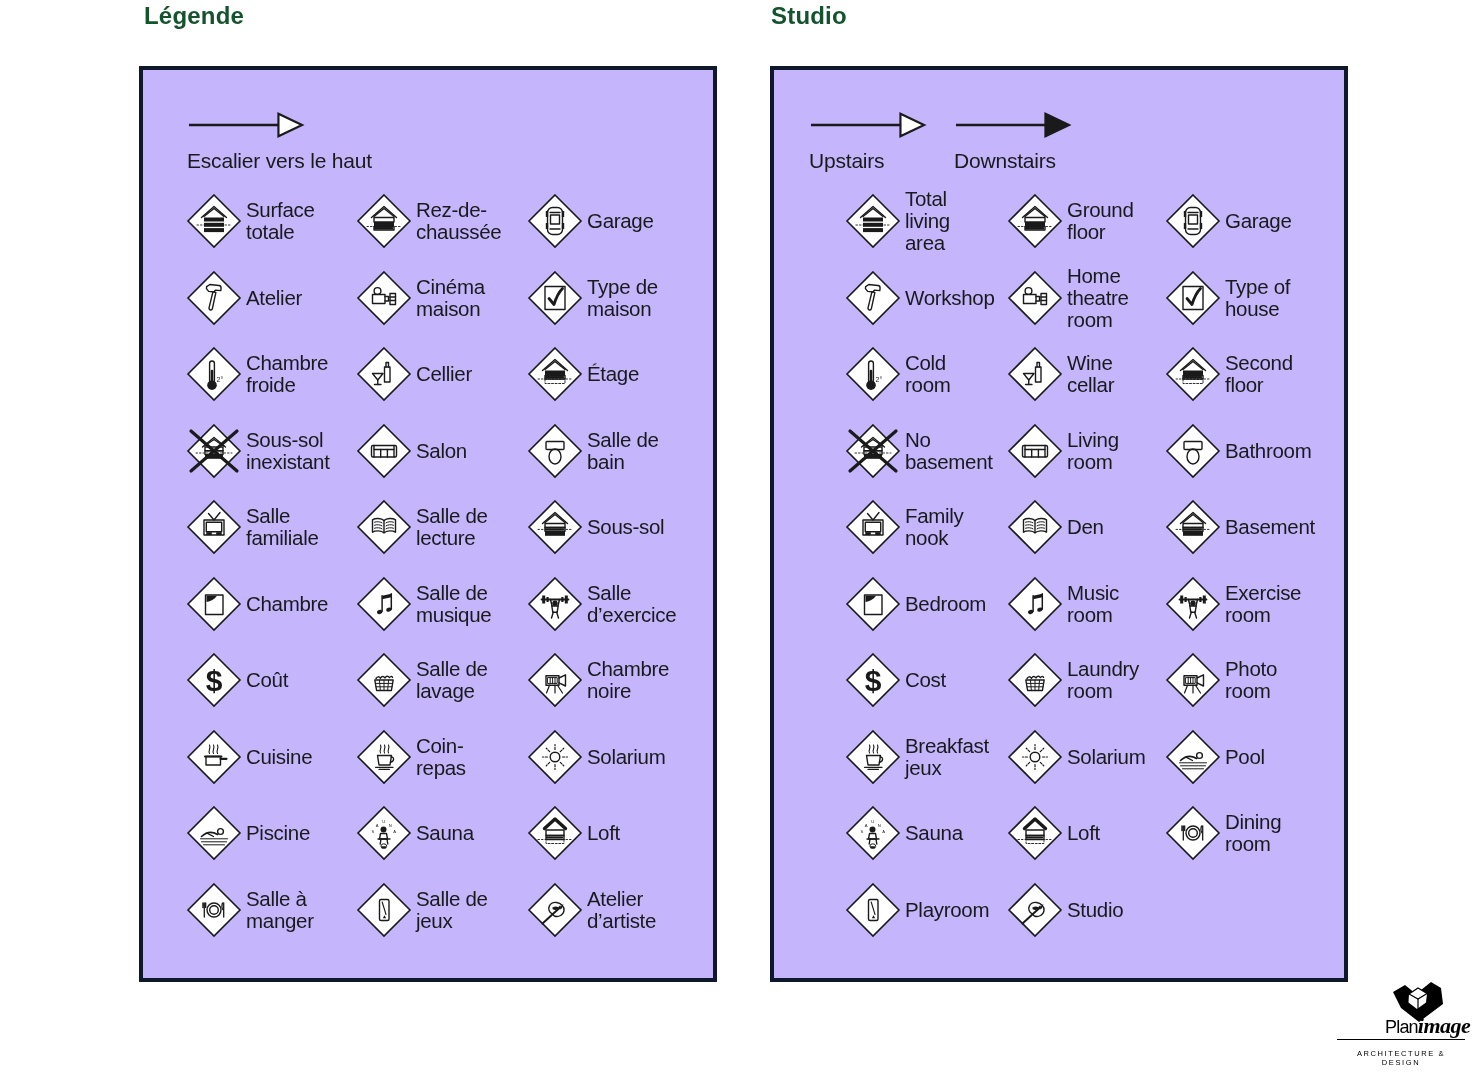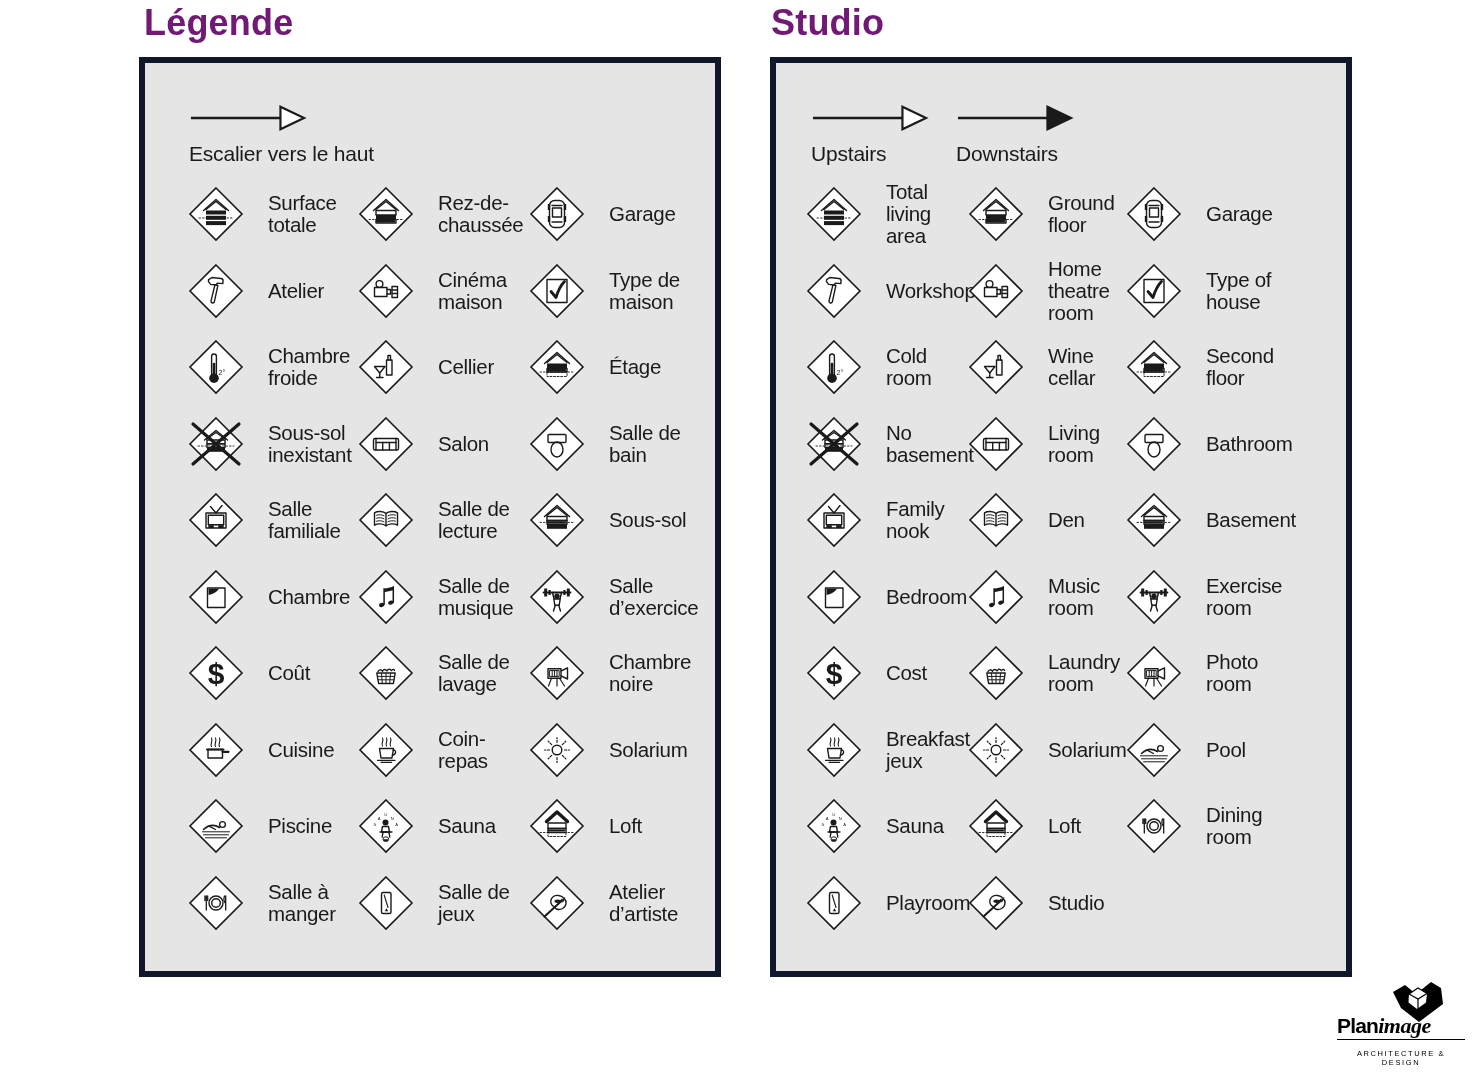--- a/index.html
+++ b/index.html
@@ -1,43 +1,43 @@
 <!DOCTYPE html>
 <html><head>
 <meta charset="utf-8">
 <style>
   html,body{margin:0;padding:0;}
   body{
     width:1478px;height:1074px;position:relative;background:#ffffff;
     font-family:"Liberation Sans", sans-serif;color:#1a1a1a;overflow:hidden;
   }
   .panel-title{
-    position:absolute;top:2px;font-size:36px;font-weight:bold;letter-spacing:.2px;color:#701a75;
+    position:absolute;top:2px;font-size:24px;font-weight:bold;letter-spacing:.2px;color:#14532d;
   }
   #title-fr{left:144px;} #title-en{left:771px;}
   .panel-box{
-    position:absolute;top:57px;width:570px;height:908px;border:6px solid #0f172a;background:#e5e5e5;
+    position:absolute;top:66px;width:570px;height:908px;border:4px solid #0f172a;background:#c4b5fd;
   }
   #panel-fr{left:139px;} #panel-en{left:770px;}
   .arrows{position:absolute;top:40px;display:flex;}
   #panel-fr .arrows{left:44px;} #panel-en .arrows{left:35px;}
   .arrow-block{display:flex;flex-direction:column;}
   #panel-fr .arrow-block{width:245px;} #panel-en .arrow-block{width:145px;}
   .arrow-block svg{display:block;}
   .arrow-label{font-size:21px;margin-top:9px;letter-spacing:-.2px;white-space:nowrap;}
   .grid{position:absolute;top:113px;left:0;right:0;display:grid;grid-auto-rows:76.5px;align-items:center;}
   #panel-fr .grid{padding-left:43px;grid-template-columns:170px 171px auto;}
-  #panel-en .grid{padding-left:30px;grid-template-columns:162px 158px auto;}
-  .cell{display:flex;align-items:center;gap:24px;}
+  #panel-en .grid{padding-left:30px;grid-template-columns:162px 158px auto;margin-left:41px;}
+  .cell{display:flex;align-items:center;gap:4px;}
   .cell svg.diamond{width:56px;height:56px;flex:none;color:#1a1a1a;}
   .cell .lbl{font-size:20.5px;line-height:22px;letter-spacing:-.3px;white-space:pre-line;}
   .logo{position:absolute;left:1337px;top:982px;width:136px;color:#000;}
   .logo-mark{display:block;margin-left:52px;}
   .logo-word{margin-top:-8px;white-space:nowrap;line-height:20px;}
-  .logo-word .b{font-weight:700;font-size:21px;letter-spacing:-.8px;}
+  .logo-word .b{font-weight:400;font-size:18px;letter-spacing:-.8px;margin-left:48px;}
   .logo-word .i{font-family:"Liberation Serif", serif;font-style:italic;font-weight:bold;font-size:22px;letter-spacing:-.5px;}
   .logo-tag{font-size:7.5px;letter-spacing:1.6px;border-top:1.5px solid #000;margin-top:1px;padding-top:9px;text-align:center;width:128px;}
 </style>
 </head>
 <body>
 
 <div class="panel-title" id="title-fr">Légende</div>
 <div class="panel-title" id="title-en">Studio</div>
 
 <section class="panel-box" id="panel-fr">

